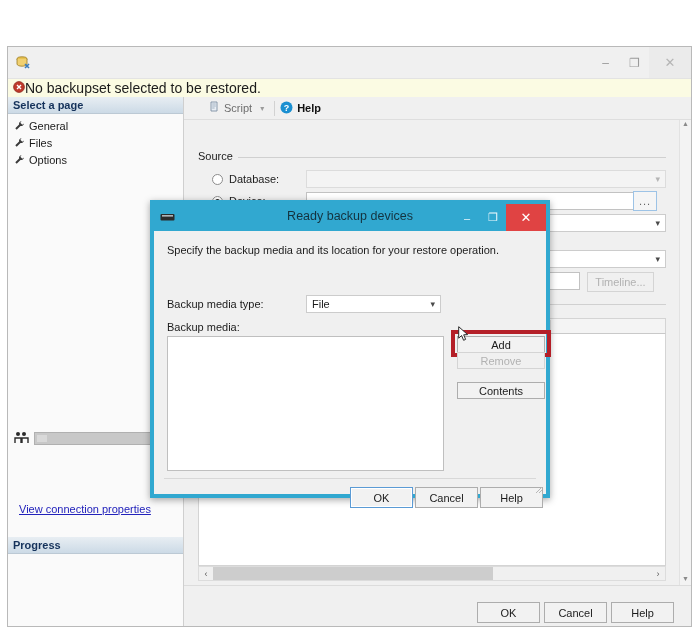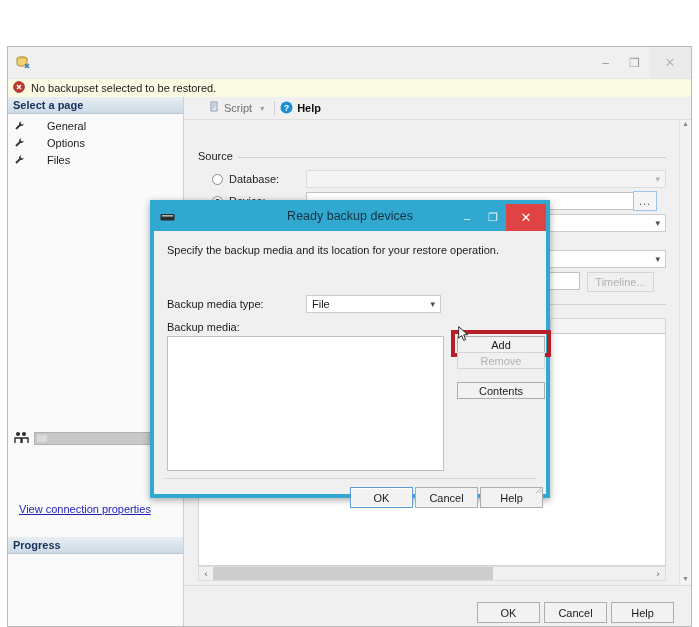--- a/index.html
+++ b/index.html
@@ -13,32 +13,32 @@
 
   .titlebar{position:relative;height:31px;background:#f0f0f0;border-bottom:1px solid #e3e3e3;}
   .titlebar .tb-icon{position:absolute;left:7px;top:7px;width:17px;height:17px;}
   .titlebar .tb-title{position:absolute;left:0;right:0;top:7px;text-align:center;font-size:12.5px;color:#2b2b2b;}
   .wbtns{position:absolute;right:0;top:0;display:flex;height:31px;}
   .wbtn{width:29px;height:31px;display:flex;align-items:center;justify-content:center;color:#9a9a9a;font-size:12px;}
   .wbtn.close{width:42px;background:#ebebeb;color:#b5b5b5;font-size:13px;}
 
   .errbar{position:relative;height:18px;background:#fbfbe3;border-bottom:1px solid #dcdcc0;
           display:flex;align-items:center;padding-left:5px;}
-  .errbar .etxt{margin-left:6px;font-size:11px;color:#1b1b1b;}
+  .errbar .etxt{margin-left:0;font-size:14px;color:#1b1b1b;}
 
   .body-area{position:absolute;left:0;right:0;top:50px;bottom:0;display:flex;}
 
   
   .leftpane{width:175px;background:#fafafa;border-right:1px solid #cfcfcf;position:relative;}
   .sec-head{background:linear-gradient(to bottom,#e8eef3,#ccdae6);height:16px;
             display:flex;align-items:center;padding-left:5px;font-weight:bold;font-size:11px;color:#15325b;
             border-bottom:1px solid #bcc9d4;}
   .page-list{padding:4px 0 0 6px;}
   .page-item{display:flex;align-items:center;height:15px;margin-bottom:2px;cursor:default;}
-  .page-item .plabel{margin-left:22px;font-size:11px;}
+  .page-item .plabel{margin-left:4px;font-size:11px;}
   .wrench{width:11px;height:11px;}
 
   .conn-block{position:absolute;left:0;right:0;top:330px;}
   .conn-row{display:flex;align-items:center;padding:4px 5px 0 6px;}
   .conn-redact{flex:1;height:11px;margin-left:5px;background:#c8c8c8;border:1px solid #b0b0b0;position:relative;}
   .conn-redact:after{content:"";position:absolute;left:2px;top:2px;width:10px;height:7px;background:#d9d9d9;}
   .conn-redact:before{content:"";position:absolute;right:4px;top:2px;width:14px;height:7px;background:#9a9a9a;}
   .viewprops{position:absolute;left:11px;top:76px;font-size:11px;color:#2222bb;text-decoration:underline;cursor:pointer;}
 
   .prog-block{position:absolute;left:0;right:0;top:440px;}
@@ -161,30 +161,30 @@
             </span>
             <span class="plabel">General</span>
           </div>
 
           <div class="page-item">
             <span class="wrench">
               <svg width="11" height="11" viewBox="0 0 11 11">
                 <path d="M7.6 1.2a2.6 2.6 0 00-2.5 3.3L1.3 8.3l1.4 1.4 3.8-3.8a2.6 2.6 0 003.3-2.5L8.3 4.7 6.3 2.7z" fill="#3a3a3a"></path>
               </svg>
             </span>
-            <span class="plabel">Options</span>
+            <span class="plabel">Files</span>
           </div>
 
           <div class="page-item">
             <span class="wrench">
               <svg width="11" height="11" viewBox="0 0 11 11">
                 <path d="M7.6 1.2a2.6 2.6 0 00-2.5 3.3L1.3 8.3l1.4 1.4 3.8-3.8a2.6 2.6 0 003.3-2.5L8.3 4.7 6.3 2.7z" fill="#3a3a3a"></path>
               </svg>
             </span>
-            <span class="plabel">Files</span>
+            <span class="plabel">Options</span>
           </div>
         </div>
 
         <div class="conn-block">
           <div class="conn-row">
             <span>
               <svg width="15" height="13" viewBox="0 0 15 13">
                 <circle cx="4" cy="3" r="2" fill="#2b2b2b"></circle>
                   <circle cx="10" cy="3" r="2" fill="#2b2b2b"></circle>
                 <path d="M1 12V7h6v5M8 12V7h6v5" stroke="#2b2b2b" stroke-width="1.4" fill="none"></path>

